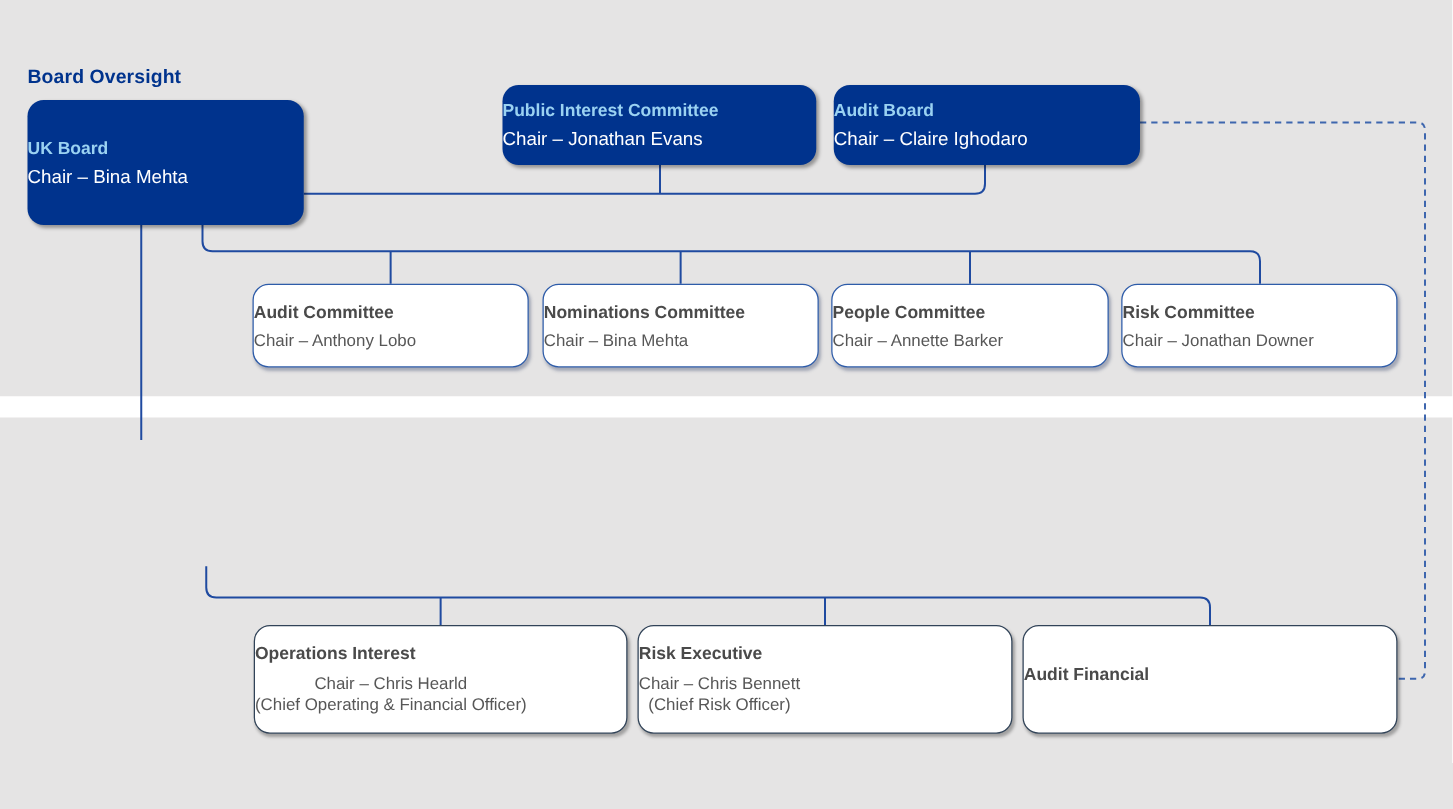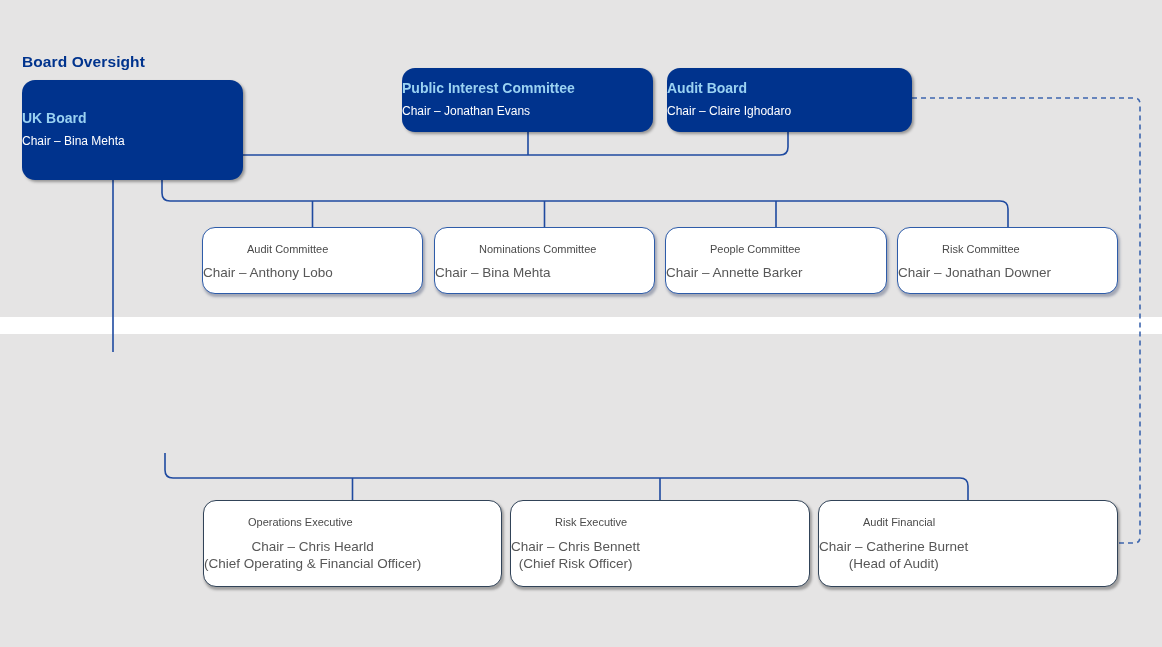--- a/index.html
+++ b/index.html
@@ -10,22 +10,22 @@
   .lines{position:absolute;left:0;top:0;z-index:1;}
   .heading{position:absolute;z-index:2;font-weight:bold;font-size:15.5px;letter-spacing:.1px;margin-top:40px;}
   .heading.top{left:22px;top:13px;color:var(--c-heading,#00338D);}
   .heading.bottom{left:22px;top:609px;color:var(--c-heading2,#152A45);}
   .box{position:absolute;z-index:2;display:flex;flex-direction:column;align-items:flex-start;justify-content:center;text-align:center;border-radius:13px;box-sizing:border-box;}
   .box.fill-blue{background:var(--c-blue,#00338D);box-shadow:2px 2px 3px rgba(0,0,0,.35);}
   .box.fill-navy{background:var(--c-navy,#10253C);box-shadow:2px 2px 3px rgba(0,0,0,.35);}
   .box.outline-blue{background:#ffffff;border:1.5px solid var(--c-border_blue,#2E5CA9);box-shadow:1.5px 2.5px 2.5px rgba(40,55,95,.35);}
   .box.outline-dark{background:#ffffff;border:1.5px solid var(--c-border_dark,#314358);box-shadow:1.5px 2.5px 2.5px rgba(0,0,0,.3);}
   .t-light{color:var(--c-lightblue,#9AD2F2);font-weight:bold;font-size:14px;line-height:15px;margin-bottom:8px;}
-  .s-white{color:#ffffff;font-size:12px;line-height:15px;}
-  .t-gray{color:var(--c-title,#4A4A4A);font-weight:normal;font-size:11px;line-height:15px;margin-bottom:8px;margin-left:44px;}
+  .s-white{color:#ffffff;font-size:15px;line-height:15px;}
+  .t-gray{color:var(--c-title,#4A4A4A);font-weight:bold;font-size:14px;line-height:15px;margin-bottom:8px;}
   .s-gray{color:var(--c-text,#575757);font-size:13.5px;line-height:15px;}
   .grp .s-gray{line-height:17px;}
 </style>
 </head>
 <body>
 
 <div class="stage">
   <div class="bg-top"></div>
   <div class="bg-bottom"></div>
 
@@ -75,35 +75,31 @@
     <div class="s-gray">Chair – Annette Barker</div>
   </div>
 
   <div class="box outline-blue" style="left:897px;top:227px;width:221px;height:67px">
     <div class="t-gray">Risk Committee</div>
     <div class="s-gray">Chair – Jonathan Downer</div>
   </div>
 
 
   <div class="box outline-dark" style="left:203px;top:500px;width:299px;height:87px">
-    <div class="t-gray">Operations Executive</div>
+    <div class="t-gray">Operations Interest</div>
     <div class="grp">
       <div class="s-gray">Chair – Chris Hearld</div>
       <div class="s-gray">(Chief Operating &amp; Financial Officer)</div>
     </div>
   </div>
 
   <div class="box outline-dark" style="left:510px;top:500px;width:300px;height:87px">
     <div class="t-gray">Risk Executive</div>
     <div class="grp">
       <div class="s-gray">Chair – Chris Bennett</div>
       <div class="s-gray">(Chief Risk Officer)</div>
     </div>
   </div>
 
   <div class="box outline-dark" style="left:818px;top:500px;width:300px;height:87px">
     <div class="t-gray">Audit Financial</div>
-    <div class="grp">
-      <div class="s-gray">Chair – Catherine Burnet</div>
-      <div class="s-gray">(Head of Audit)</div>
-    </div>
   </div>
 </div>
 
 </body></html>

